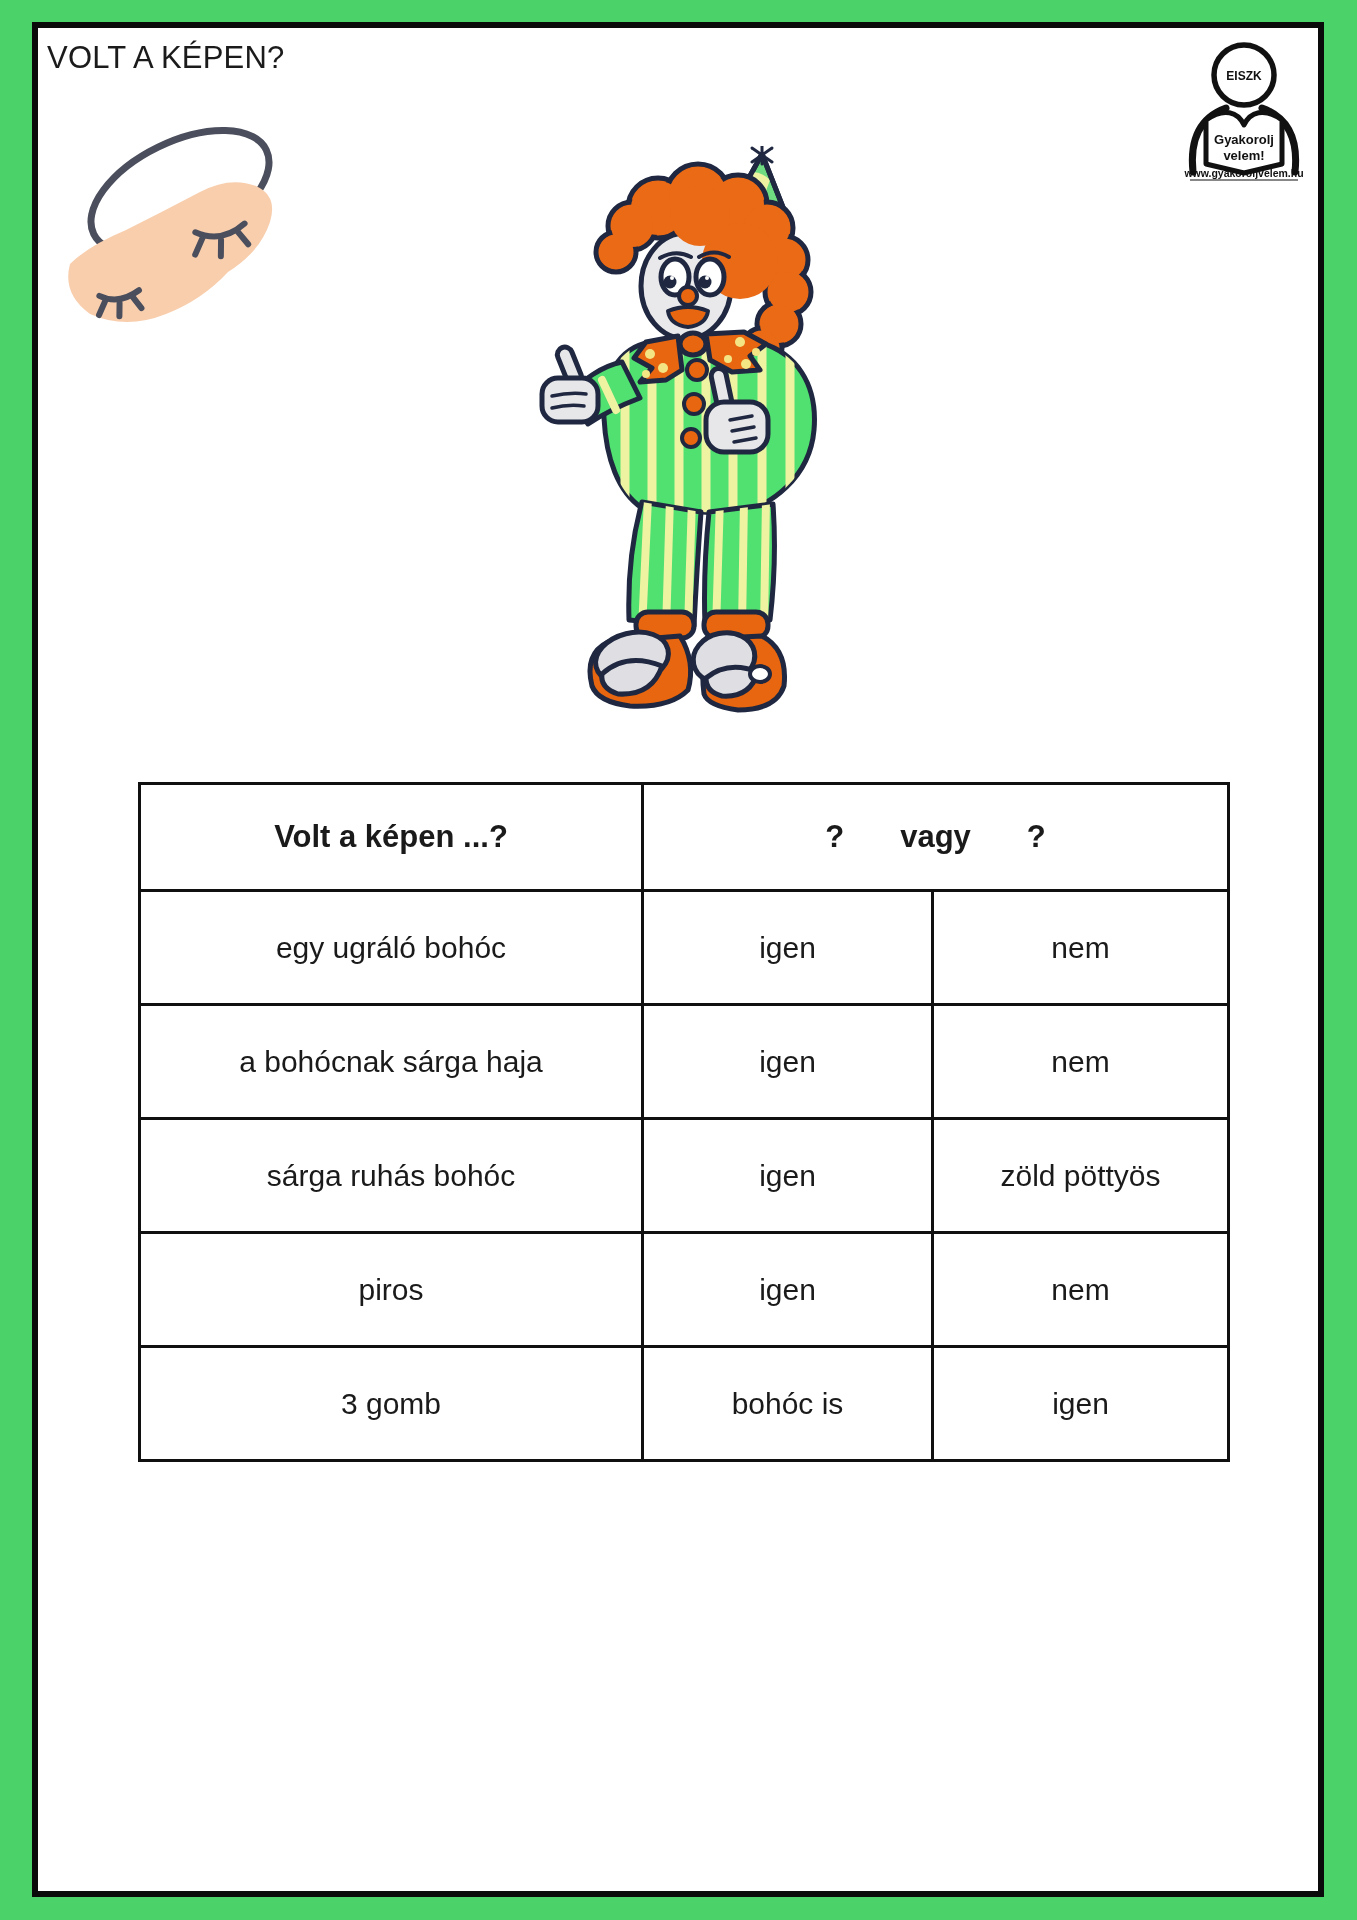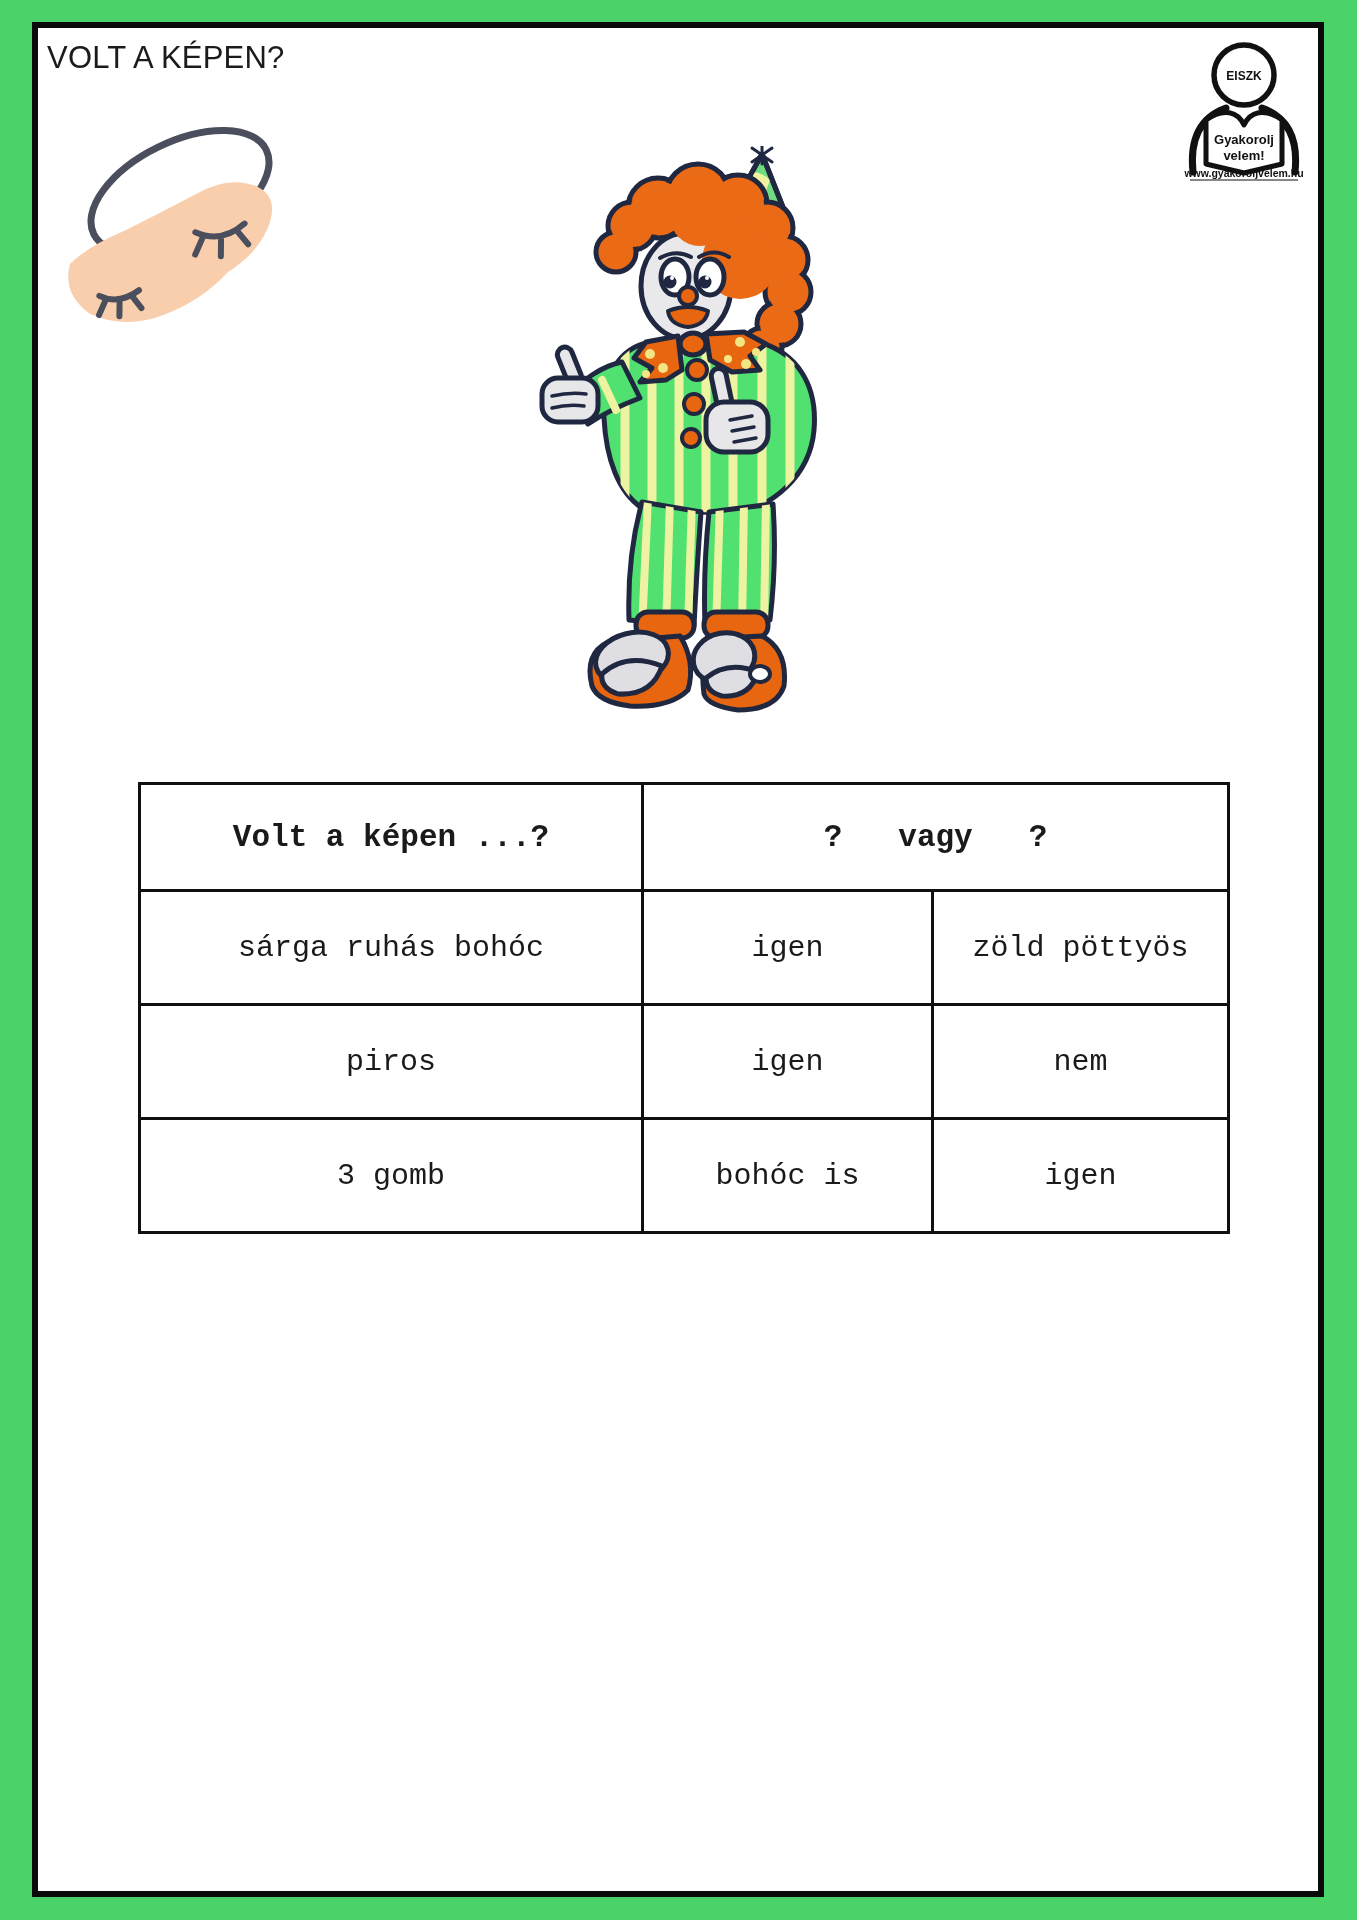--- a/index.html
+++ b/index.html
@@ -37,21 +37,20 @@
     border-collapse:collapse;
     table-layout:fixed;
     color:#1a1a1a;
   }
   table.answers th, table.answers td{
     border:3px solid #101010;
     text-align:center;vertical-align:middle;
     padding:0 8px;
     font-size:30px;
     overflow:hidden;
-    font-family:Liberation Mono, monospace;
   }
   table.answers thead th{height:104px;font-weight:bold;font-size:31px;}
   table.answers tbody td{height:111px;font-weight:normal;}
   col.c-q{width:503px;} col.c-o1{width:290px;} col.c-o2{width:296px;}
   .vagy-wrap{display:flex;justify-content:center;align-items:center;gap:56px;}
 </style>
 </head>
 <body>
 
 <div class="page" style="--frame-green: #4bd36a;">
@@ -255,20 +254,30 @@
           <div class="vagy-wrap">
             <span>?</span>
             <span>vagy</span>
             <span>?</span>
           </div>
         </th>
       </tr>
     </thead>
     <tbody>
         <tr>
+          <td>egy ugráló bohóc</td>
+          <td>igen</td>
+          <td>nem</td>
+        </tr>
+        <tr>
+          <td>a bohócnak sárga haja</td>
+          <td>igen</td>
+          <td>nem</td>
+        </tr>
+        <tr>
           <td>sárga ruhás bohóc</td>
           <td>igen</td>
           <td>zöld pöttyös</td>
         </tr>
         <tr>
           <td>piros</td>
           <td>igen</td>
           <td>nem</td>
         </tr>
         <tr>

